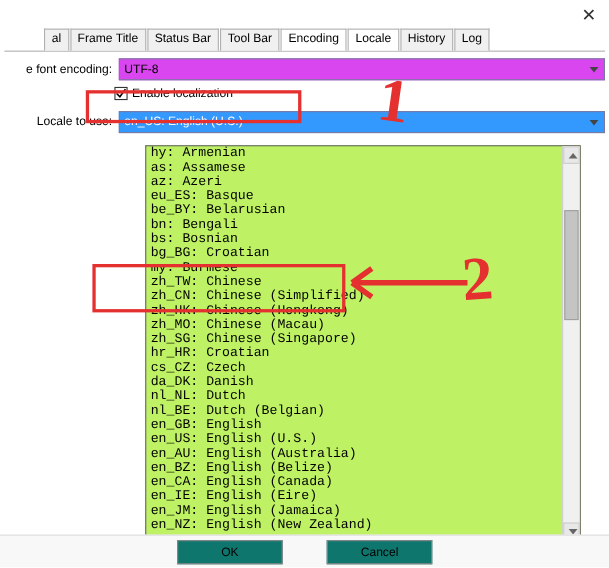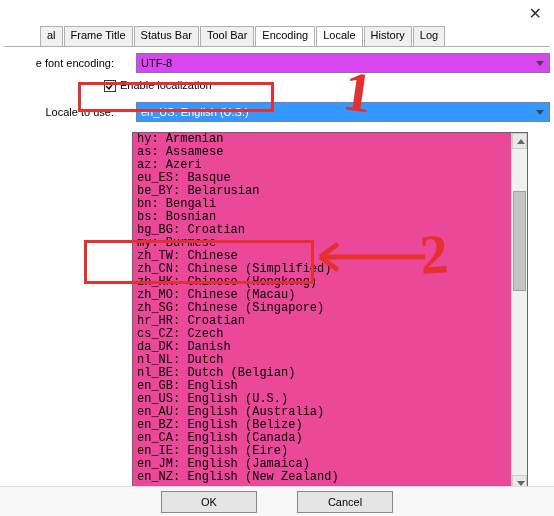--- a/index.html
+++ b/index.html
@@ -3,38 +3,38 @@
 <meta charset="utf-8">
 <style>
   * { box-sizing: border-box; font-family: Tahoma, Arial, sans-serif; font-size: 11px; }
   body { margin:0; padding:0; background:#fff; width:554px; height:516px; position:relative; overflow:hidden; }
   .titlebar { height:26px; position:relative; }
   .close { position:absolute; top:4px; right:12px; font-size:16px; color:#333; }
   .tabstrip { display:flex; height:20px; margin:0 4px;padding-left:36px; }
   .tab { border:1px solid #b0b0b0; border-bottom:none; padding:2px 6px 2px 6px; margin-right:1px; background:#f0f0f0; white-space:nowrap; }
   .tab.active { background:#fff; position:relative; top:0px; }
   .tabline { border-top:1px solid #b0b0b0; margin:0 4px; }
-  .row { display:flex; align-items:center; padding:6px 4px 2px 20px;gap:16px; }
+  .row { display:flex; align-items:center; padding:6px 4px 2px 8px; }
   .lbl { text-align:right; padding-right:6px; white-space:nowrap; }
   .select { flex:1; border:1px solid #7a7aa0; background:#d946ef; height:20px; display:flex; align-items:center; padding:0 4px 0 4px; position:relative; }
   .select .arrow { position:absolute; right:2px; top:2px; width:14px; height:14px; }
   .arrow::after { content:""; position:absolute; left:3px; top:5px; border-left:4px solid transparent; border-right:4px solid transparent; border-top:5px solid #444; }
   .chkrow { padding:4px 17px 4px 104px; }
   .chk { width:12px; height:12px; border:1px solid #333; display:inline-flex; align-items:center; justify-content:center; vertical-align:middle; margin-right:4px; }
   .chk svg { width:10px; height:10px; }
-  .dropdown-open { position:absolute; left:132px; top:132px; width:396px; height:360px; border:1px solid #666; background:#ec4899; display:flex; }
+  .dropdown-open { position:absolute; left:132px; top:132px; width:396px; height:360px; border:1px solid #666; background:#bef264; display:flex; }
   .list { flex:1; overflow:hidden; }
   .item { font-family:"Courier New", monospace; font-size:12px; padding:0 4px; line-height:13px; white-space:nowrap; }
   .scrollbar { width:16px; background:#f0f0f0; border-left:1px solid #ccc; position:relative; }
   .sb-btn { height:16px; background:#e8e8e8; border:1px solid #ccc; position:relative; }
   .sb-btn.up::after { content:""; position:absolute; left:4px; top:5px; border-left:4px solid transparent; border-right:4px solid transparent; border-bottom:5px solid #666; }
   .sb-btn.down::after { content:""; position:absolute; left:4px; top:5px; border-left:4px solid transparent; border-right:4px solid transparent; border-top:5px solid #666; }
   .sb-thumb { position:absolute; left:1px; top:58px; width:13px; height:100px; background:#c4c4c4; border:1px solid #a0a0a0; }
   .btnbar { position:absolute; left:0; right:0; bottom:0; height:30px; display:flex; justify-content:center; gap:40px; align-items:center; background:#f8f8f8; border-top:1px solid #ddd; padding:0 20px; }
-  .btn { width:96px; height:22px; border:1px solid #888; background:#e5e5e5; text-align:center; line-height:20px; }
+  .btn { width:96px; height:22px; border:1px solid #888; background:#0f766e; text-align:center; line-height:20px; }
   
   .anno { position:absolute; pointer-events:none; }
   .redbox1 { border:3px solid #e53030; }
   .redbox2 { border:3px solid #e53030; }
   .red { color:#e53030; font-family:"Segoe Script","Comic Sans MS",cursive; font-weight:bold; }
   .one { font-size:56px; transform:rotate(8deg); }
   .two { font-size:56px; transform:rotate(-4deg); }
   .arrow2 { stroke:#e53030; stroke-width:5; fill:none; }
 </style>
 </head>

